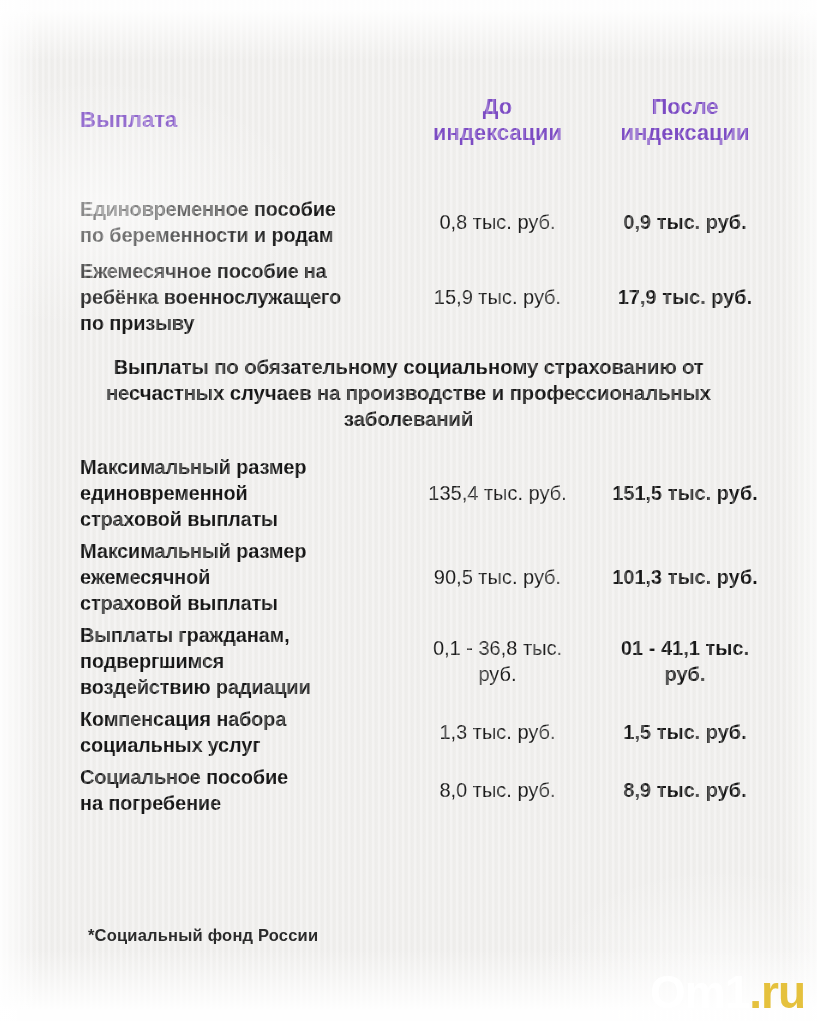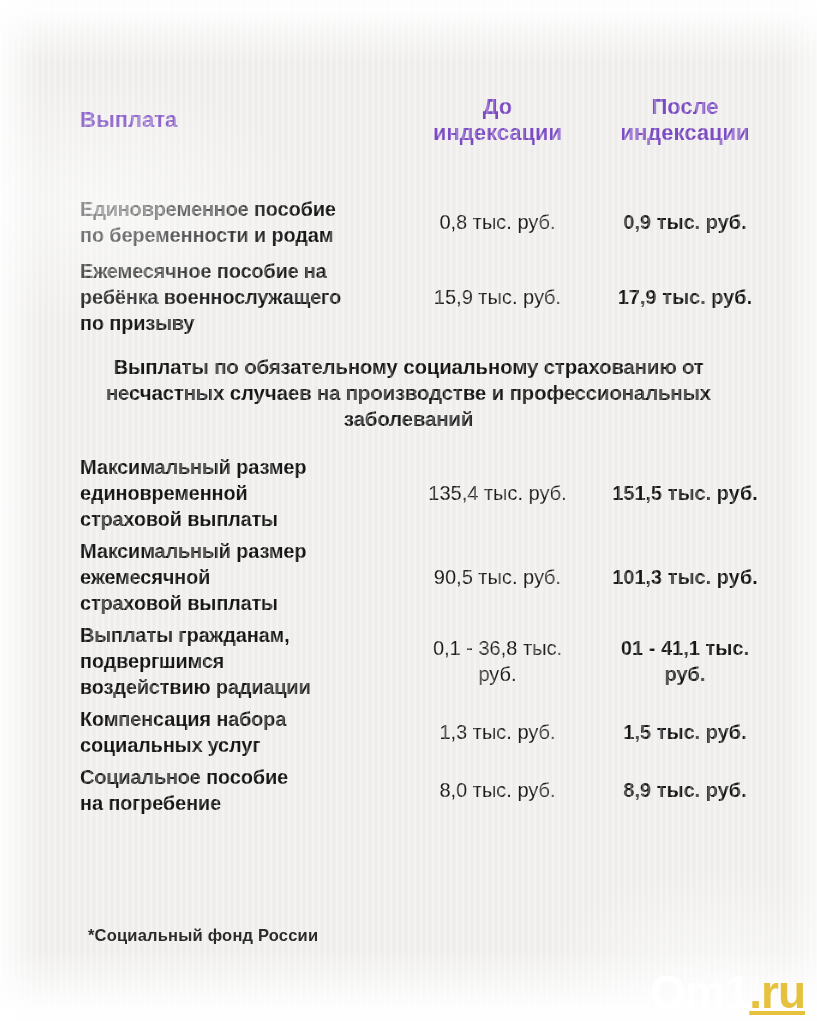--- a/index.html
+++ b/index.html
@@ -81,21 +81,21 @@
   .logo {
     position: absolute;
     right: 12px;
     bottom: 6px;
     font-size: 46px;
     font-weight: 800;
     letter-spacing: -1px;
     line-height: 1;
   }
   .logo .main { color: rgba(255,255,255,0.96); }
-  .logo .domain { color: var(--logo-gold, #e5c13d); text-decoration: underline; }
+  .logo .domain { color: var(--logo-gold, #e5c13d); }
 </style>
 </head>
 <body>
 
 <div class="canvas">
   <div class="texture"></div>
 
   <div class="grid table-header">
     <div class="col-h left" style="white-space: pre-line;">Выплата</div>
     <div class="col-h center" style="white-space: pre-line;">До

